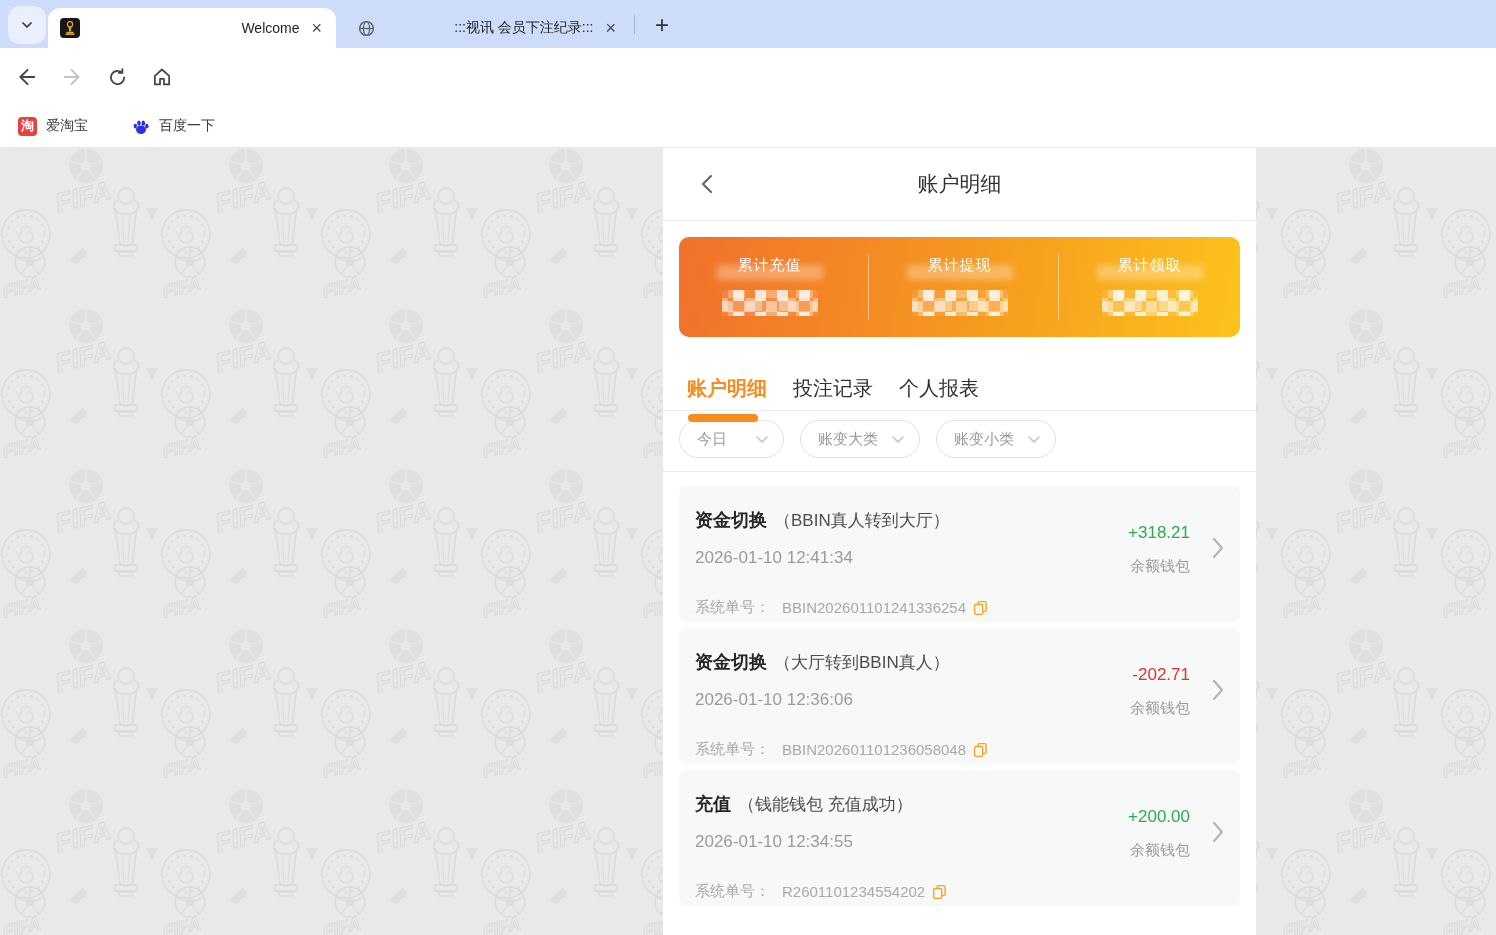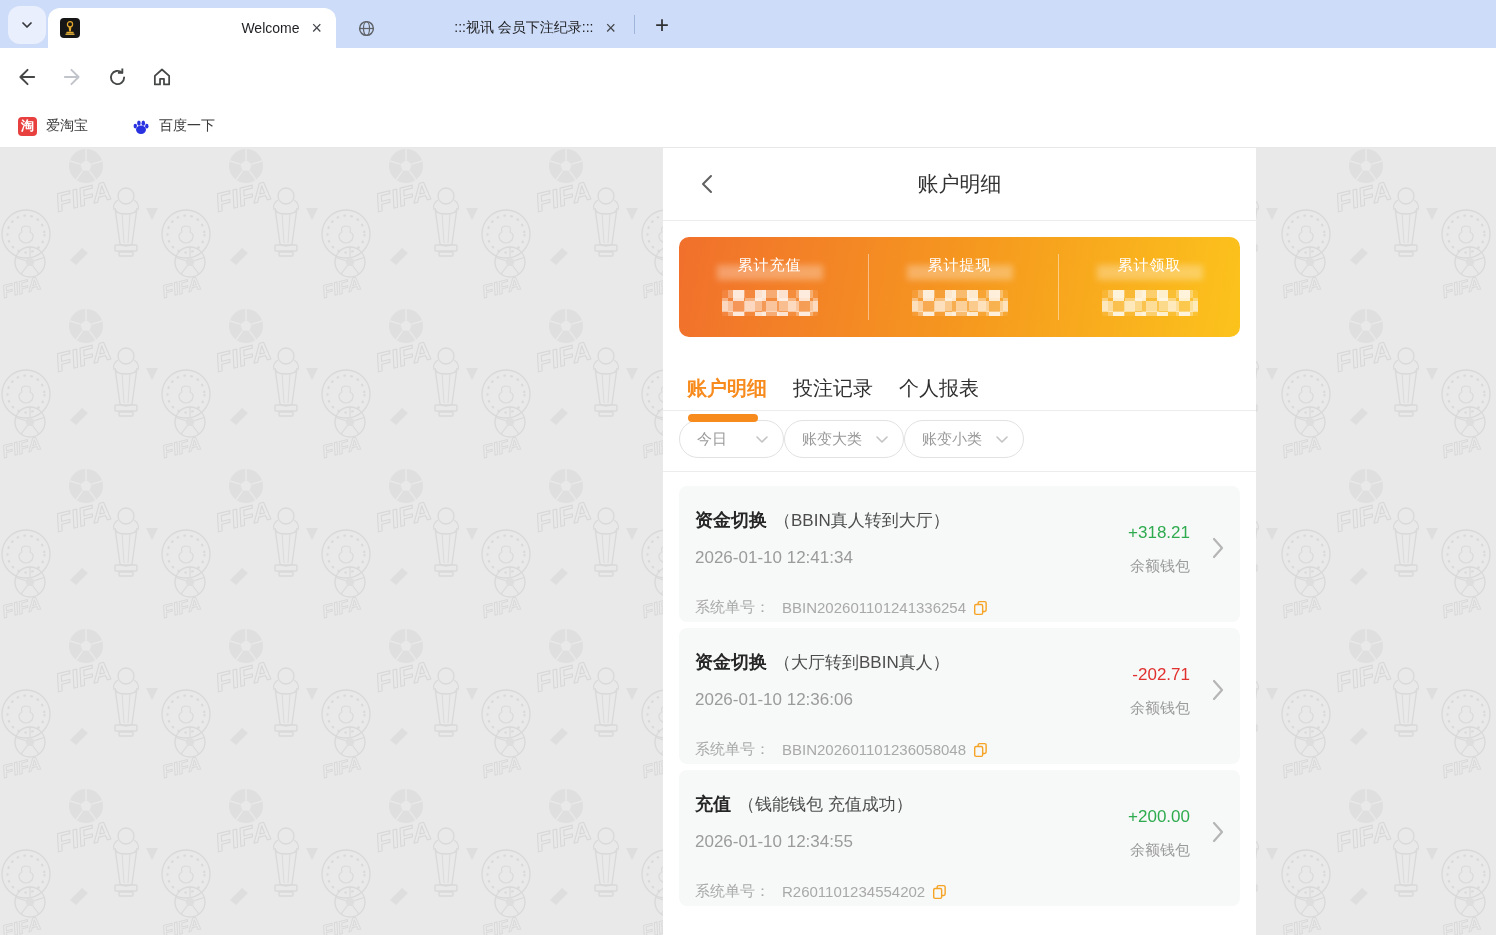--- a/index.html
+++ b/index.html
@@ -58,21 +58,21 @@
       conic-gradient(rgba(255,255,255,.35) 25%, rgba(255,255,255,0) 0 50%, rgba(255,255,255,.28) 0 75%, rgba(255,255,255,0) 0);
     background-size:22px 22px, 34px 26px; background-position:0 0, 6px 8px; border-radius:2px; }
   .sum-mosaic { margin-top:15px; width:96px; height:26px; }
 
   .ptabs { display:flex; gap:26px; padding:22px 0 0 24px; height:58px; border-bottom:1px solid #ededed; }
   .ptab { font-size:20px; color:#2f2f2f; position:relative; cursor:pointer; }
   .ptab.active { color:#f78b1d; font-weight:bold; }
   .ptab.active::after { content:""; position:absolute; left:1px; bottom:-12px; width:70px; height:8px;
     border-radius:4px; background:#f78b1d; }
 
-  .filters { display:flex; padding:9px 16px 13px; border-bottom:1px solid #ececec; }
+  .filters { display:flex; gap:16px; padding:9px 16px 13px; border-bottom:1px solid #ececec; }
   .pill { height:38px; border:1px solid #e2e2e2; border-radius:19px; background:#fff; cursor:pointer;
     display:flex; align-items:center; justify-content:space-between; padding:0 15px 0 17px;
     color:#999; font-size:15px; }
   .pill:nth-child(1){ width:105px; }
   .pill:nth-child(2){ width:120px; }
   .pill:nth-child(3){ width:120px; }
 
   .records { padding:14px 16px 0; }
   .rec { height:136px; background:#f7f8f8; border-radius:8px; margin-bottom:6px; position:relative; cursor:pointer; }
   .rec-line1 { position:absolute; left:16px; top:22px; white-space:nowrap; }

